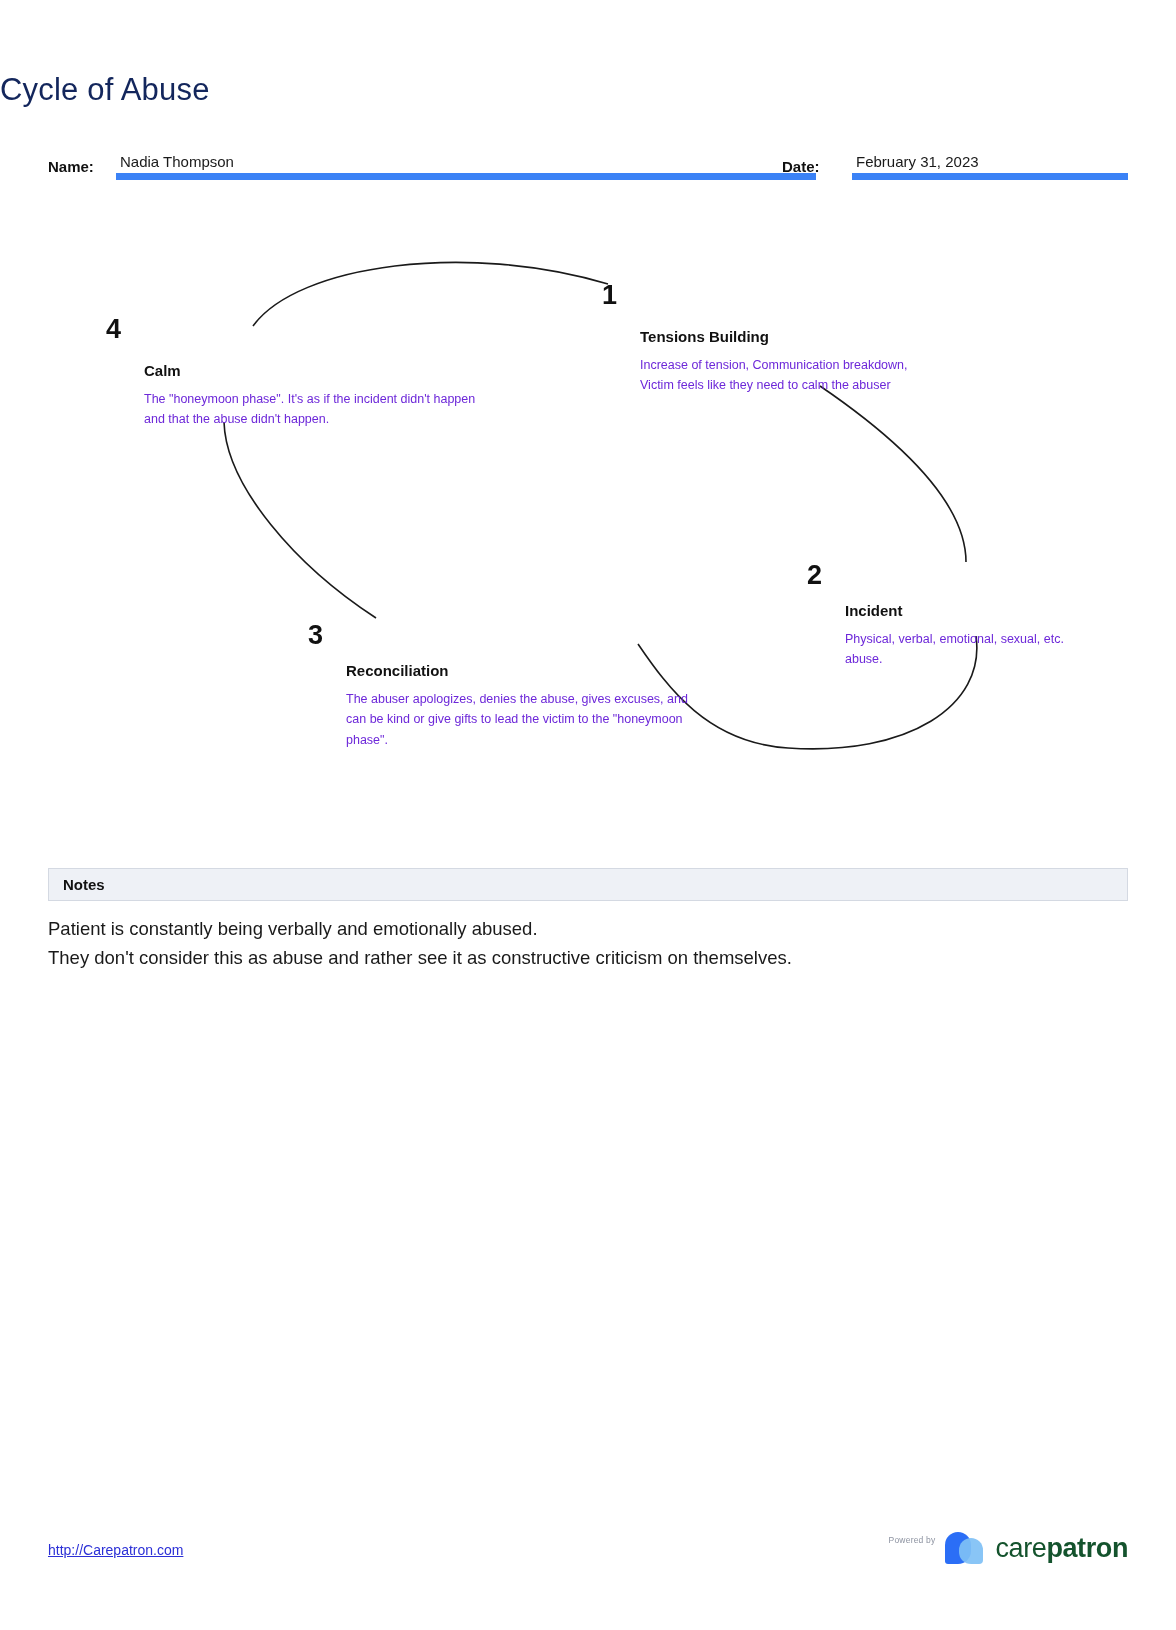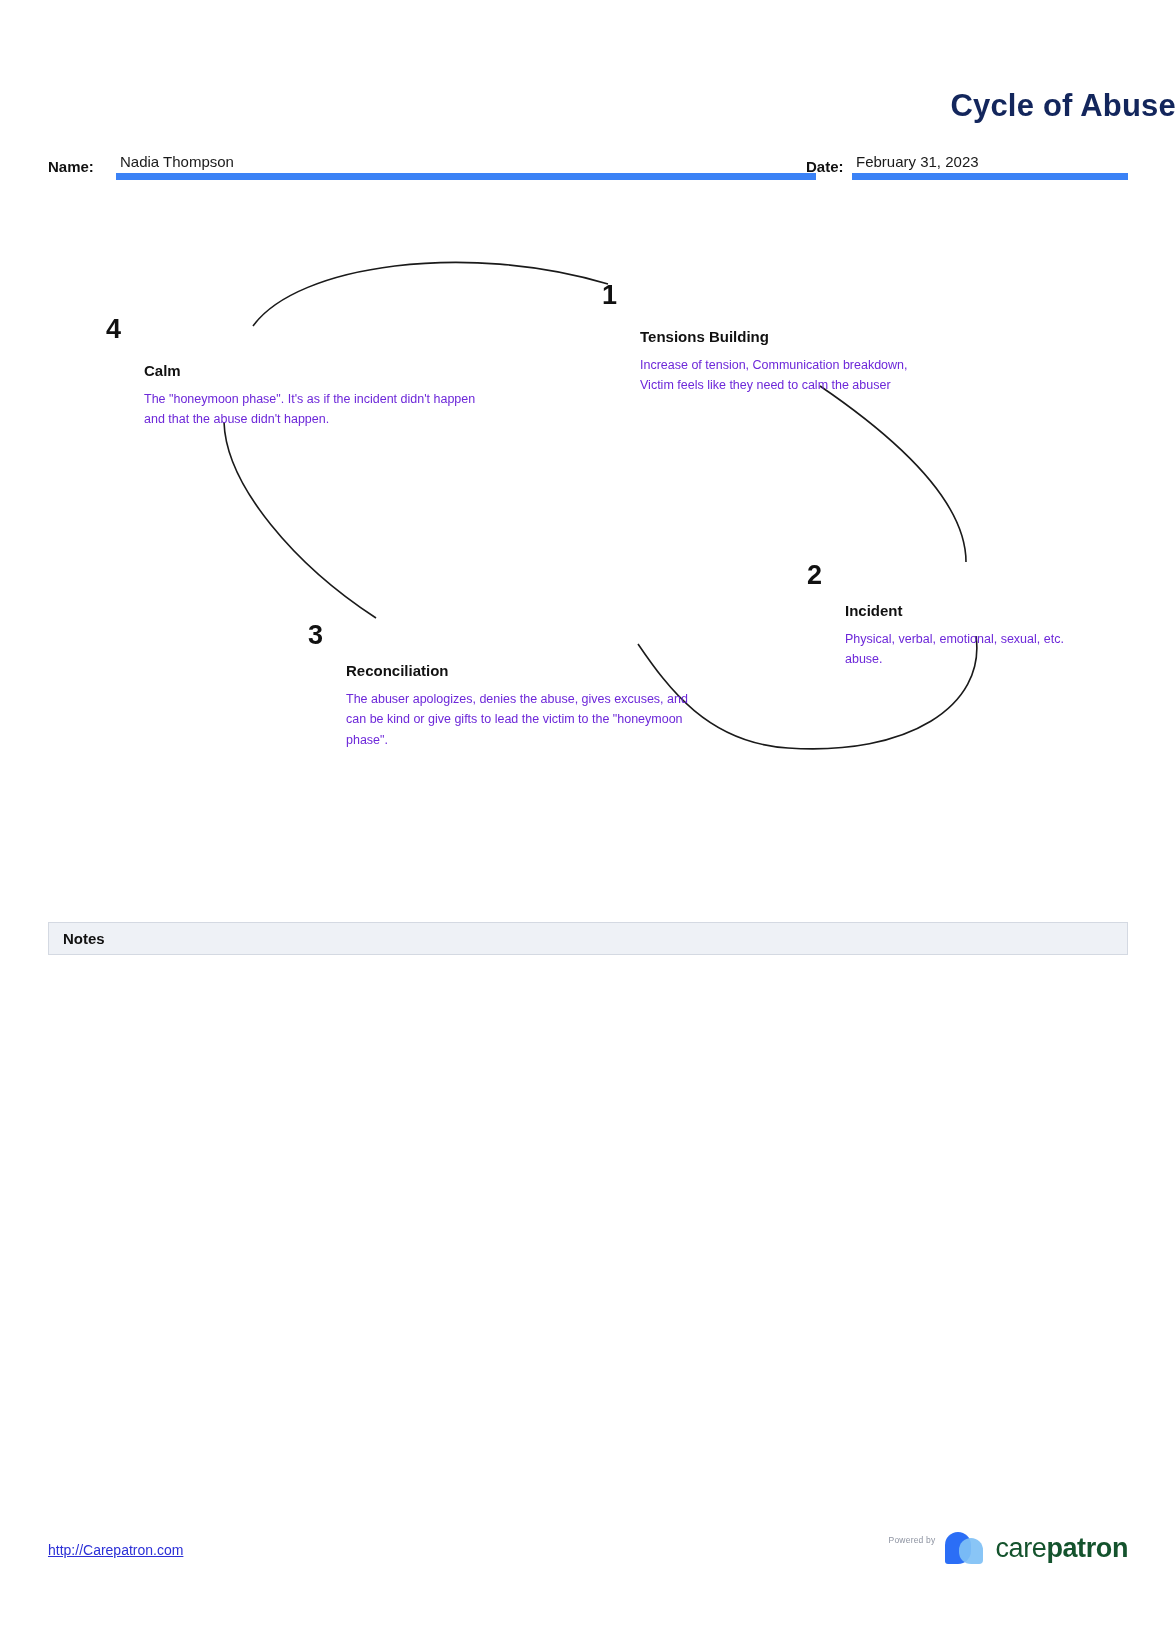--- a/index.html
+++ b/index.html
@@ -20,45 +20,44 @@
     position: absolute;
     inset: 0;
   }
 
   
   .title {
     position: absolute;
     top: 72px;
     left: 0;
     width: 100%;
-    text-align: right;
+    text-align: left;
     font-size: 31px;
-    font-weight: bold;
+    font-weight: normal;
     color: #13265c;
     letter-spacing: 0.2px;
-    margin-top: 16px;
   }
 
   
   .field-row {
     position: absolute;
     top: 146px;
     left: 48px;
     right: 48px;
     height: 34px;
   }
   .field-label {
     position: absolute;
     font-size: 15px;
     font-weight: bold;
     color: #111;
     top: 12px;
   }
   .field-label.name { left: 0; }
-  .field-label.date { left: 758px; }
+  .field-label.date { left: 734px; }
 
   .field-line {
     position: absolute;
     border-bottom: 7px solid #3b82f6;
     height: 27px;
   }
   .field-line.name {
     left: 68px;
     width: 700px;
   }
@@ -122,21 +121,21 @@
   
   #node-3 { top: 386px; left: 298px; width: 360px; }
   #node-3 .num { left: -38px; top: 0px; }
   
   #node-4 { top: 86px; left: 96px; width: 340px; }
   #node-4 .num { left: -38px; top: -6px; }
 
   
   .notes-header {
     position: absolute;
-    top: 922px;
+    top: 868px;
     left: 48px;
     width: 1080px;
     height: 33px;
     background: #eef1f6;
     border: 1px solid #d4d9e2;
     box-sizing: border-box;
   }
   .notes-header span {
     position: absolute;
     left: 14px;
@@ -258,20 +257,24 @@
     <div class="node" id="node-4">
       <div class="num">4</div>
       <div class="head">Calm</div>
       <div class="desc">The "honeymoon phase". It's as if the incident didn't happen and that the abuse didn't happen.</div>
     </div>
   </div>
 
   <div class="notes-header">
     <span>Notes</span>
   </div>
+  <div class="notes-body">
+    <div>Patient is constantly being verbally and emotionally abused.</div>
+    <div>They don't consider this as abuse and rather see it as constructive criticism on themselves.</div>
+  </div>
 
   <a class="footer-link" href="#">http://Carepatron.com</a>
 
   <div class="footer-brand">
     <div class="powered">Powered by</div>
     <div class="brand-mark">
       <div class="b1"></div>
       <div class="b2"></div>
     </div>
     <div class="brand-text"><span>care</span><b>patron</b></div>

